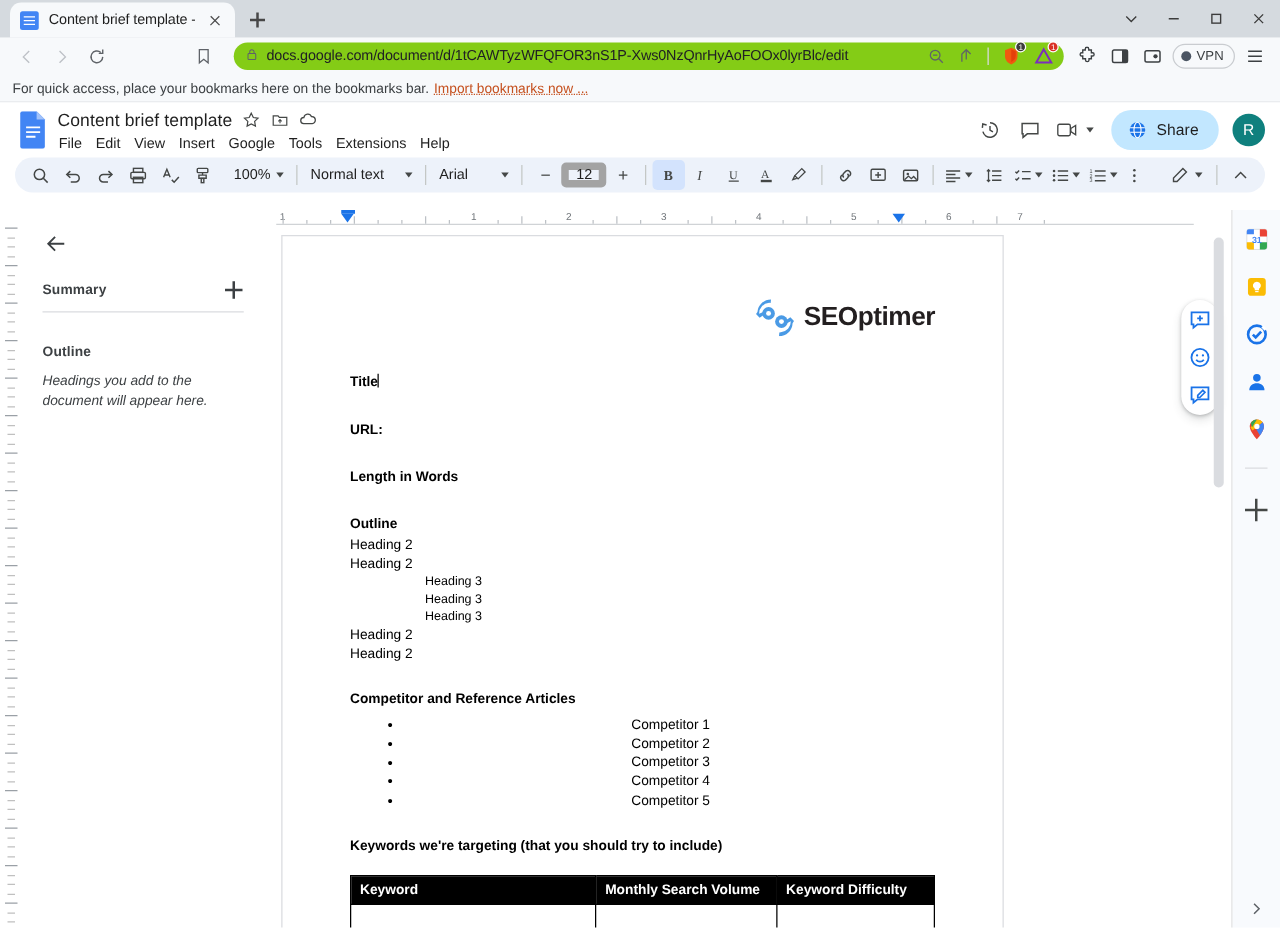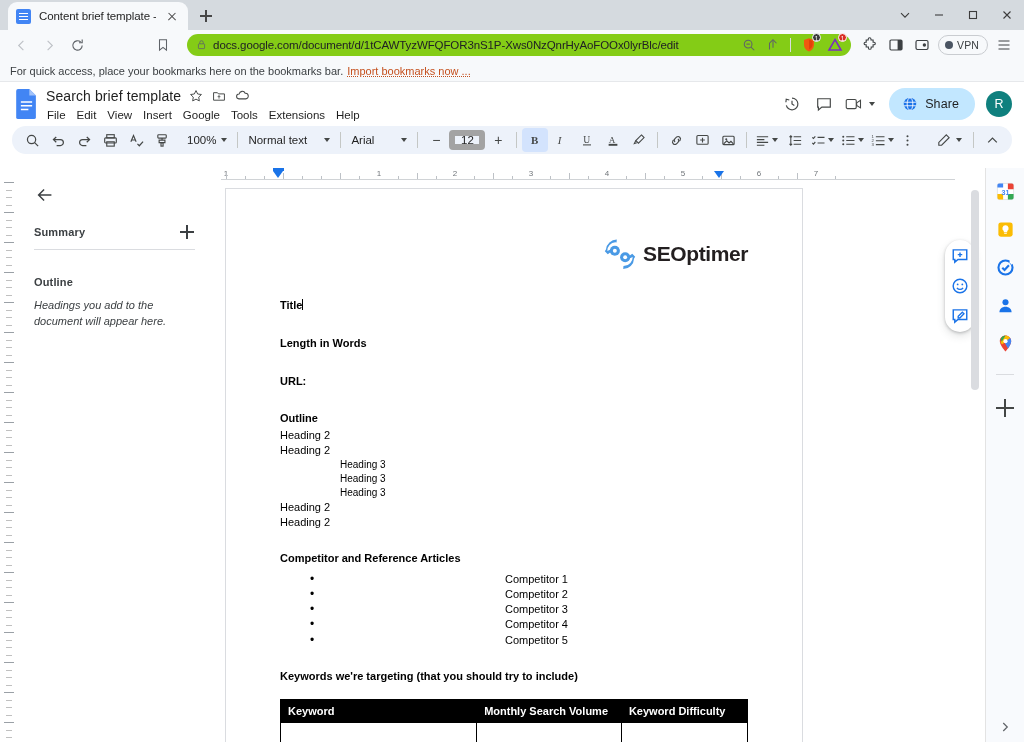--- a/index.html
+++ b/index.html
@@ -456,21 +456,21 @@
   <div class="docs-header">
     <div class="docs-logo">
       <svg width="23" height="30" viewBox="0 0 24 32">
         <path d="M3 0h12l7 7v23a2 2 0 0 1-2 2H3a2 2 0 0 1-2-2V2a2 2 0 0 1 2-2z" fill="#4285f4"></path>
         <path d="M15 0l7 7h-7z" fill="#a1c2fa"></path>
         <path d="M6 13h12v1.6H6zm0 4h12v1.6H6zm0 4h8v1.6H6z" fill="#fff"></path>
       </svg>
     </div>
     <div class="docs-title-block">
       <div class="docs-title-row">
-        <span class="docs-title">Search brief template</span>
+        <span class="docs-title">Content brief template</span>
         <span class="title-icon">
           <svg width="14" height="14" viewBox="0 0 16 16">
               <path d="M8 1.8l1.9 3.9 4.3.6-3.1 3 .7 4.3L8 11.6 4.2 13.6l.7-4.3-3.1-3 4.3-.6z" fill="none" stroke="currentColor" stroke-width="1.1"></path>
             </svg>
         </span>
         <span class="title-icon">
           <svg width="14" height="14" viewBox="0 0 16 16">
               <path d="M1.8 4.2h4.4l1.2 1.4h6.8v7.2H1.8z" fill="none" stroke="currentColor" stroke-width="1.1"></path>
               <path d="M8 7.6v3.4M6.5 9.2L8 7.6l1.5 1.6" fill="none" stroke="currentColor" stroke-width="1"></path>
             </svg>
@@ -848,22 +848,22 @@
                 <circle cx="22.5" cy="19.5" r="2.1" fill="#ffffff"></circle>
               </svg>
             </span>
             <span class="logo-text">SEOptimer</span>
           </div>
         </div>
 
         <div class="doc-h spaced">
           <span>Title</span><span class="doc-caret"></span>
         </div>
+        <div class="doc-h spaced">URL:</div>
         <div class="doc-h spaced">Length in Words</div>
-        <div class="doc-h spaced">URL:</div>
 
         <div class="doc-h" style="margin-bottom:2px">Outline</div>
         <div class="outline-list">
           <div class="lvl2">Heading 2</div>
           <div class="lvl2">Heading 2</div>
           <div class="lvl3">Heading 3</div>
           <div class="lvl3">Heading 3</div>
           <div class="lvl3">Heading 3</div>
           <div class="lvl2">Heading 2</div>
           <div class="lvl2">Heading 2</div>

